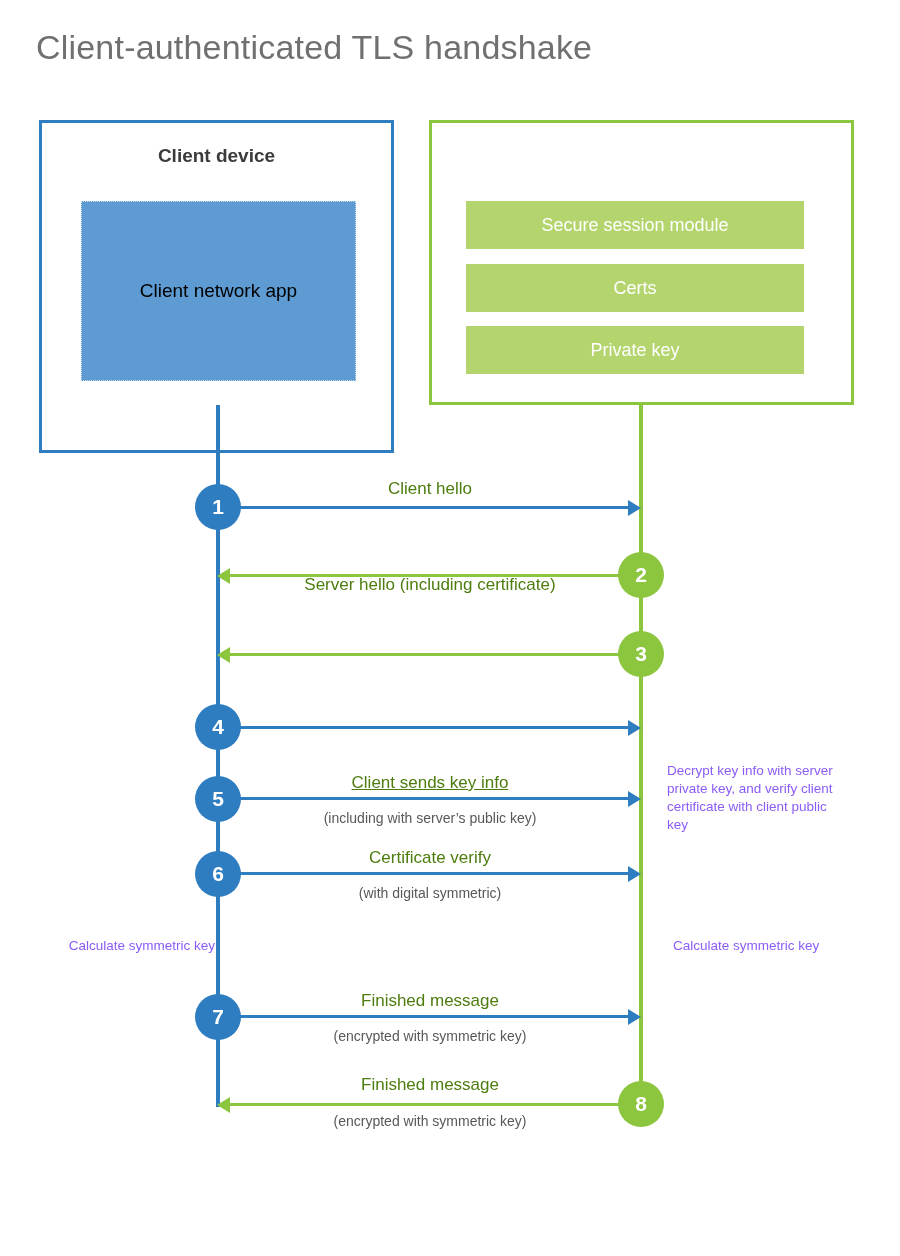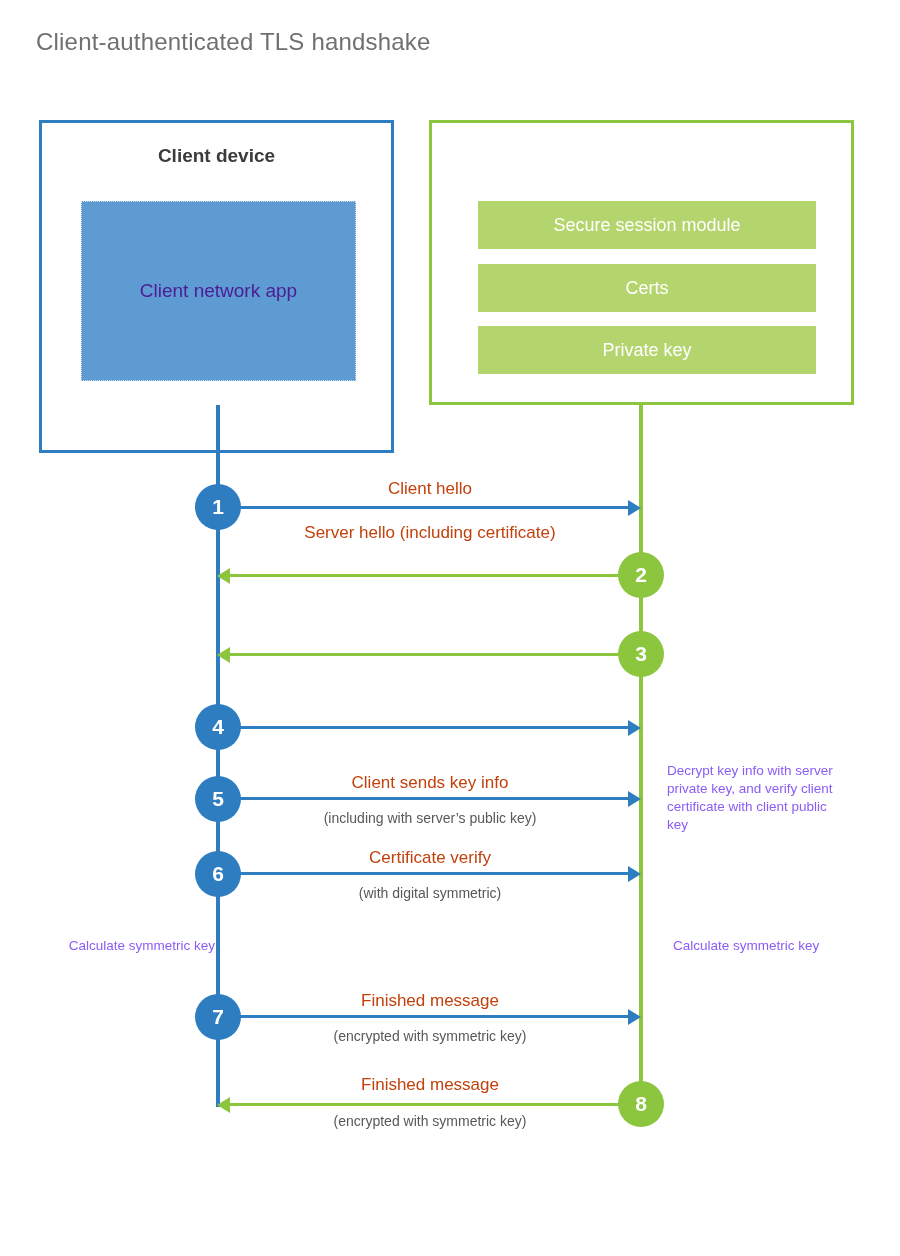--- a/index.html
+++ b/index.html
@@ -17,21 +17,21 @@
     height: 1256px;
     overflow: hidden;
     background: #ffffff;
   }
 
   
   #page-title {
     position: absolute;
     left: 36px;
     top: 28px;
-    font-size: 24px;
+    font-size: 34px;
     font-weight: 400;
     color: #6f7072;
     letter-spacing: 0.2px;
     white-space: nowrap;
   }
 
   
   .actor-box {
     position: absolute;
     background: #ffffff;
@@ -70,31 +70,31 @@
     width: 275px;
     height: 180px;
     background: #5e9bd3;
     border: 1px dotted #c9dcee;
     box-sizing: border-box;
     display: flex;
     align-items: center;
     justify-content: center;
   }
   #client-app .lbl {
-    color: #4c1d95;
+    color: #000000;
     font-size: 19px;
     line-height: 26px;
     text-align: center;
     font-weight: 400;
   }
 
   
   .server-bar {
     position: absolute;
-    left: 46px;
+    left: 34px;
     width: 338px;
     height: 48px;
     background: #b4d56d;
     display: flex;
     align-items: center;
     justify-content: center;
   }
   .server-bar .lbl {
     color: #ffffff;
     font-size: 18px;
@@ -152,21 +152,21 @@
     font-size: 21px;
     font-weight: bold;
   }
   .step-circle.blue { background: #2e7dc0; }
   .step-circle.green { background: #8cc63f; }
 
   .msg-label {
     position: absolute;
     text-align: center;
     font-size: 17px;
-    color: #c2410c;
+    color: #4d7c0f;
     white-space: nowrap;
   }
   .msg-sublabel {
     position: absolute;
     text-align: center;
     font-size: 14px;
     color: #58585b;
     white-space: nowrap;
   }
 
@@ -225,34 +225,34 @@
   </div>
 
   <div class="lifeline" id="client-lifeline"></div>
   <div class="lifeline" id="server-lifeline"></div>
 
   <div class="msg-label" style="left:218px; top:479px; width:424px;">Client hello</div>
   <div class="msg-line blue" style="left:218px; top:506px; width:412px;"></div>
   <div class="arrowhead right blue" style="left:628px; top:500px;"></div>
   <div class="step-circle blue" style="left:195px; top:484px;">1</div>
 
-  <div class="msg-label" style="left:218px; top:523px; width:424px;">Server hello (including certificate)</div>
+  <div class="msg-label" style="left:218px; top:575px; width:424px;">Server hello (including certificate)</div>
   <div class="msg-line green" style="left:230px; top:574px; width:412px;"></div>
   <div class="arrowhead left green" style="left:217px; top:568px;"></div>
   <div class="step-circle green" style="left:618px; top:552px;">2</div>
 
   <div class="msg-line green" style="left:230px; top:653px; width:412px;"></div>
   <div class="arrowhead left green" style="left:217px; top:647px;"></div>
   <div class="step-circle green" style="left:618px; top:631px;">3</div>
 
   <div class="msg-line blue" style="left:218px; top:726px; width:412px;"></div>
   <div class="arrowhead right blue" style="left:628px; top:720px;"></div>
   <div class="step-circle blue" style="left:195px; top:704px;">4</div>
 
-  <div class="msg-label" style="left:218px; top:773px; width:424px;">Client sends key info</div>
+  <div class="msg-label" style="left:218px; top:773px; width:424px;text-decoration:underline;">Client sends key info</div>
   <div class="msg-line blue" style="left:218px; top:797px; width:412px;"></div>
   <div class="arrowhead right blue" style="left:628px; top:791px;"></div>
   <div class="msg-sublabel" style="left:218px; top:810px; width:424px;">(including with server’s public key)</div>
   <div class="step-circle blue" style="left:195px; top:776px;">5</div>
 
   <div class="msg-label" style="left:218px; top:848px; width:424px;">Certificate verify</div>
   <div class="msg-line blue" style="left:218px; top:872px; width:412px;"></div>
   <div class="arrowhead right blue" style="left:628px; top:866px;"></div>
   <div class="msg-sublabel" style="left:218px; top:885px; width:424px;">(with digital symmetric)</div>
   <div class="step-circle blue" style="left:195px; top:851px;">6</div>

